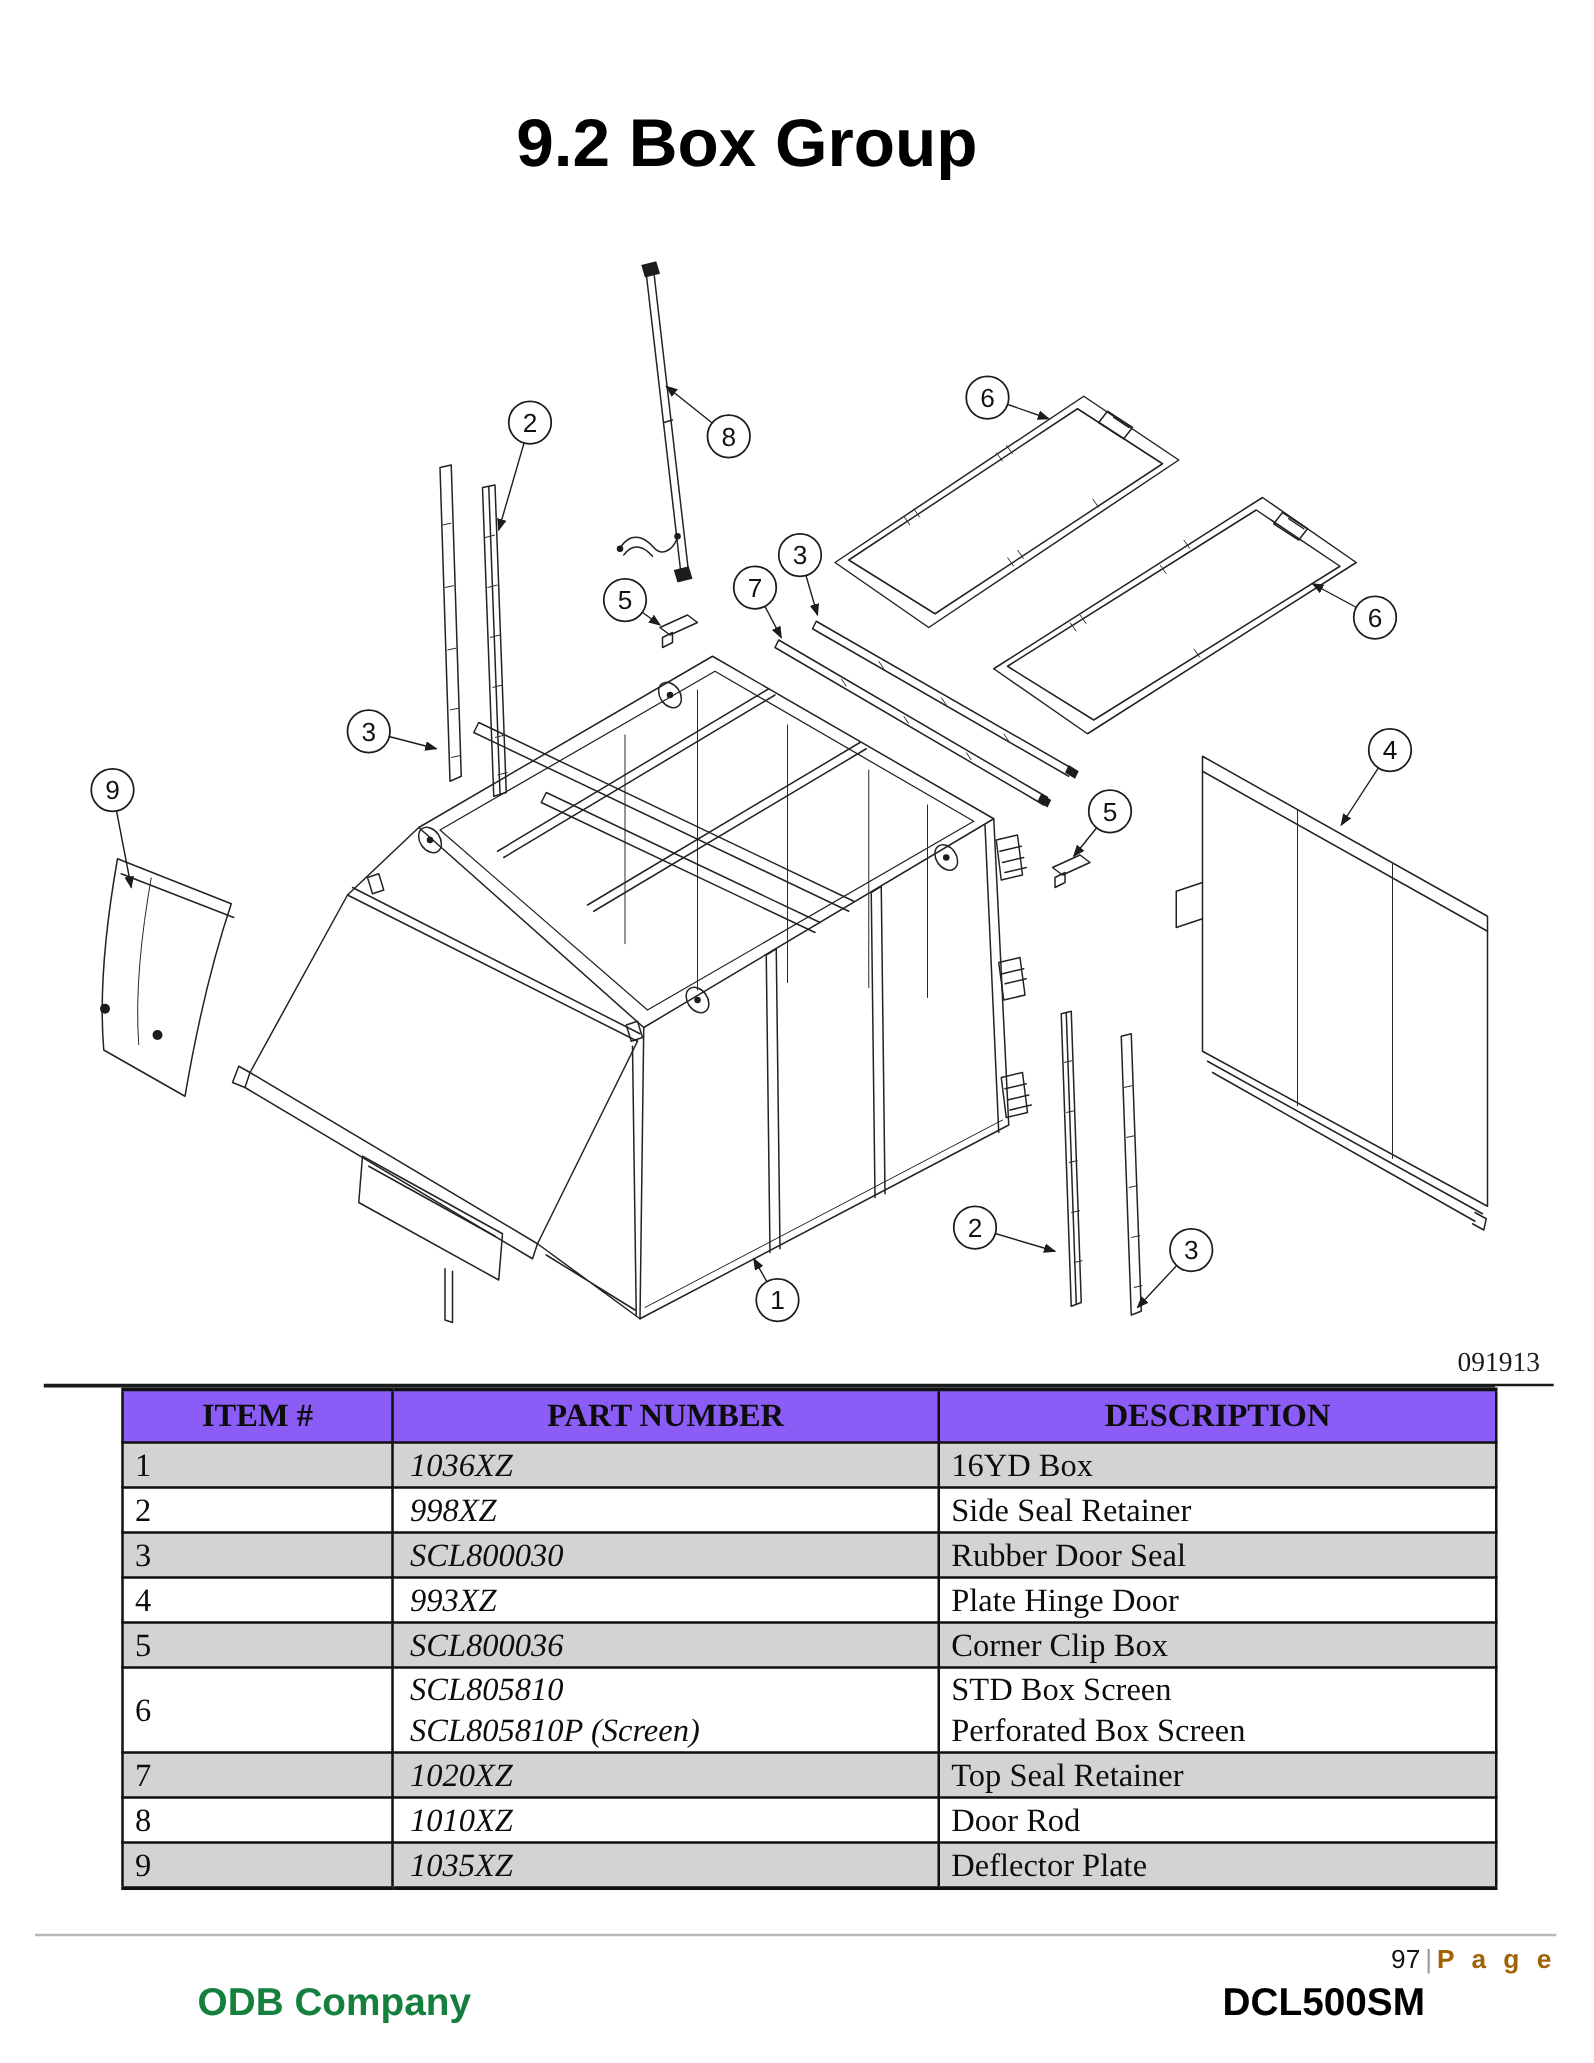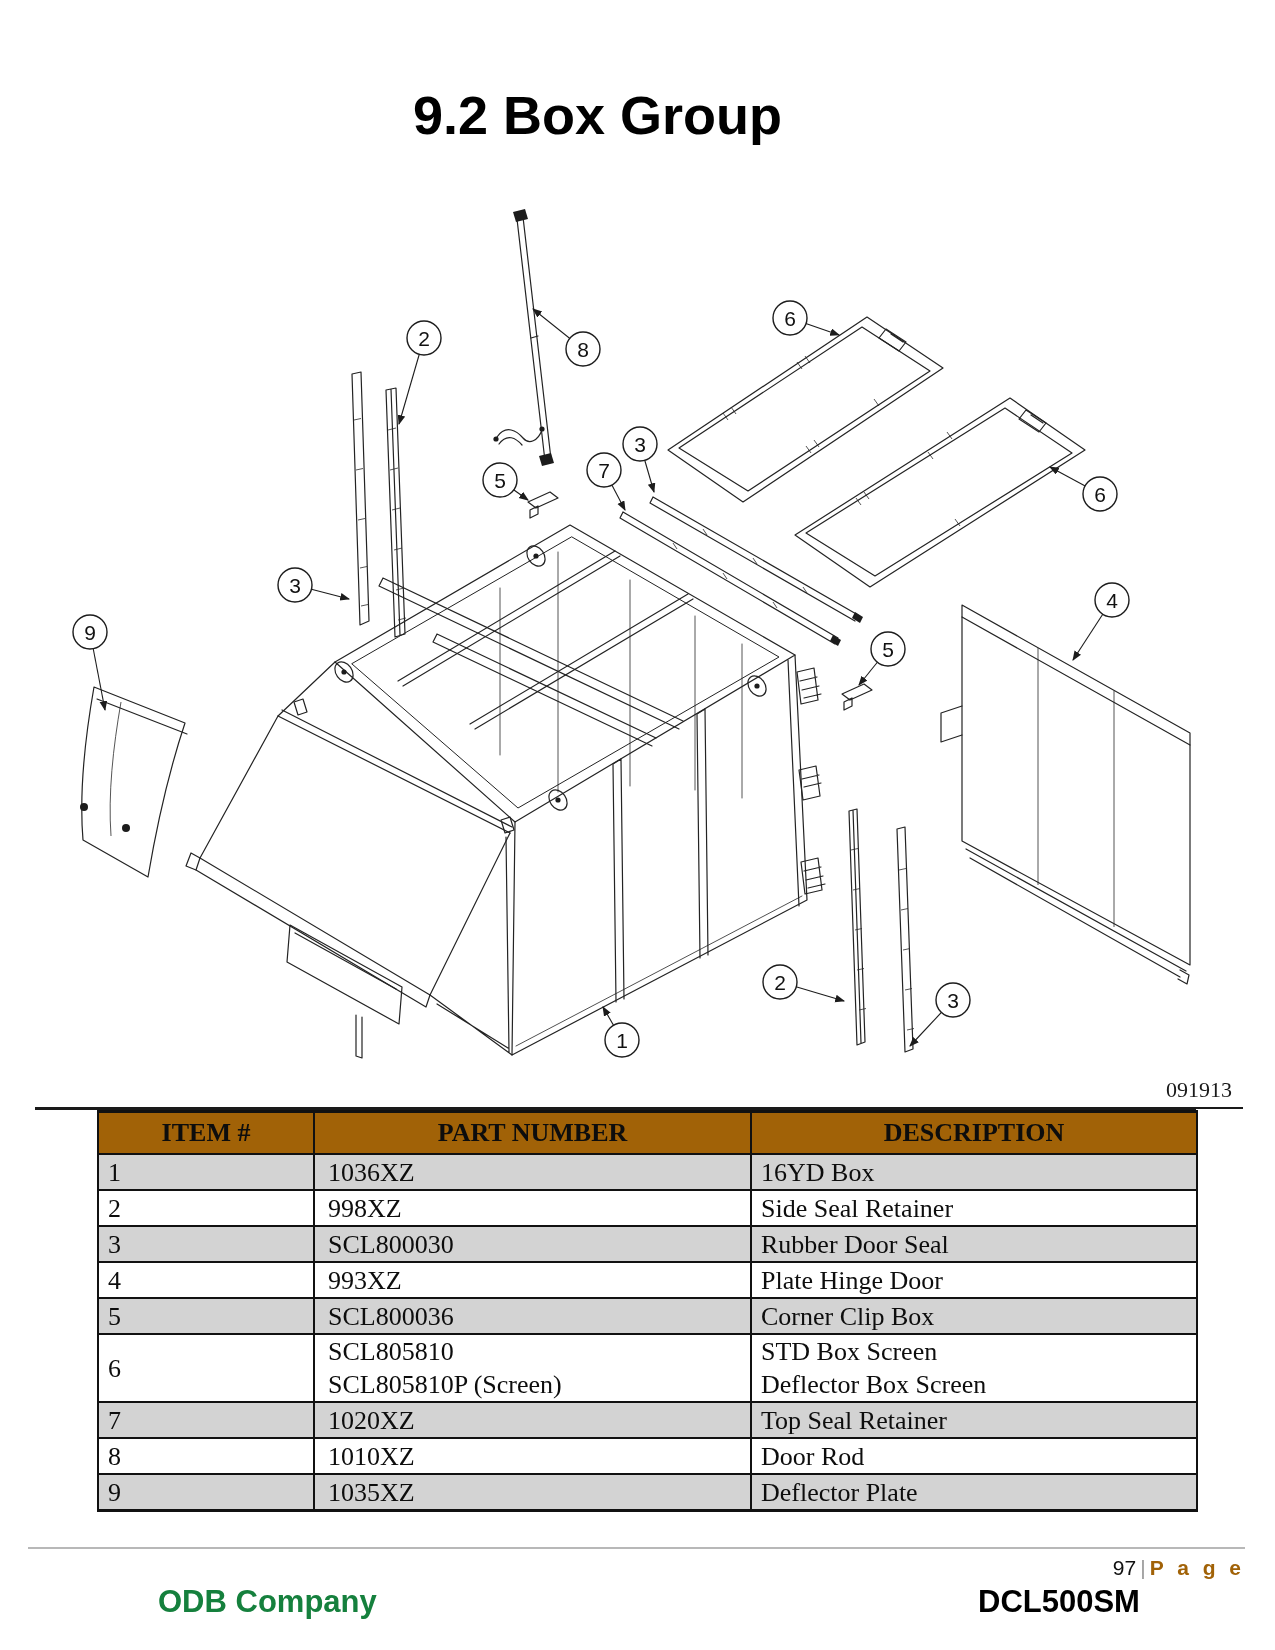--- a/index.html
+++ b/index.html
@@ -6,23 +6,23 @@
   body{width:1275px;height:1650px;position:relative;font-family:"Liberation Sans",sans-serif;color:#111;overflow:hidden;}
   .page-title{position:absolute;top:84px;left:0;width:1195px;text-align:center;font-size:54px;font-weight:bold;letter-spacing:0px;color:#000;}
   #diagram{position:absolute;top:200px;left:0;}
   .drawing-number{position:absolute;top:1077px;right:43px;font-family:"Liberation Serif",serif;font-size:22px;color:#1a1a1a;}
   .rule-above-table{position:absolute;top:1107px;left:35px;width:1161px;height:3px;background:#1a1a1a;}
   .rule-above-table-thin{position:absolute;top:1107px;left:1196px;width:47px;height:2px;background:#1a1a1a;}
   table.parts{position:absolute;top:1110px;left:97px;width:1099px;border-collapse:collapse;table-layout:fixed;
     font-family:"Liberation Serif",serif;font-size:26px;color:#0d0d0d;}
   table.parts col.c1{width:216px;} table.parts col.c2{width:437px;} table.parts col.c3{width:446px;}
   table.parts th{border:2px solid #111;border-top:3px solid #111;height:40px;font-weight:bold;text-align:center;
-    font-size:26px;background:#a16207;padding:0;}
+    font-size:26px;background:#8b5cf6;padding:0;}
   table.parts td{border:2px solid #111;height:34px;padding:0 0 0 9px;vertical-align:middle;line-height:32px;}
-  table.parts td.part{padding-left:13px;}
+  table.parts td.part{padding-left:13px;font-style:italic;}
   table.parts tr.shaded td{background:#d3d3d3;}
   table.parts tr:last-child td{border-bottom:3px solid #111;}
   table.parts td div{line-height:33px;}
   .footer-rule{position:absolute;top:1547px;left:28px;width:1217px;height:2px;background:#b8b8b8;}
   .page-num{position:absolute;top:1556px;right:30px;font-size:21px;}
   .page-num .n{color:#111;}
   .page-num .sep{color:#9a9a9a;padding:0 4px;}
   .page-num .w{color:#a16207;letter-spacing:4px;font-weight:bold;}
   .footer-company{position:absolute;top:1584px;left:158px;font-size:31px;font-weight:bold;color:#15803d;}
   .footer-model{position:absolute;top:1584px;left:978px;font-size:31px;font-weight:bold;color:#000;}
@@ -284,21 +284,21 @@
       <tr>
         <td>
           <div>6</div>
         </td>
         <td class="part">
           <div>SCL805810</div>
           <div>SCL805810P (Screen)</div>
         </td>
         <td>
           <div>STD Box Screen</div>
-          <div>Deflector Box Screen</div>
+          <div>Perforated Box Screen</div>
         </td>
       </tr>
       <tr class="shaded">
         <td>
           <div>7</div>
         </td>
         <td class="part">
           <div>1020XZ</div>
         </td>
         <td>

